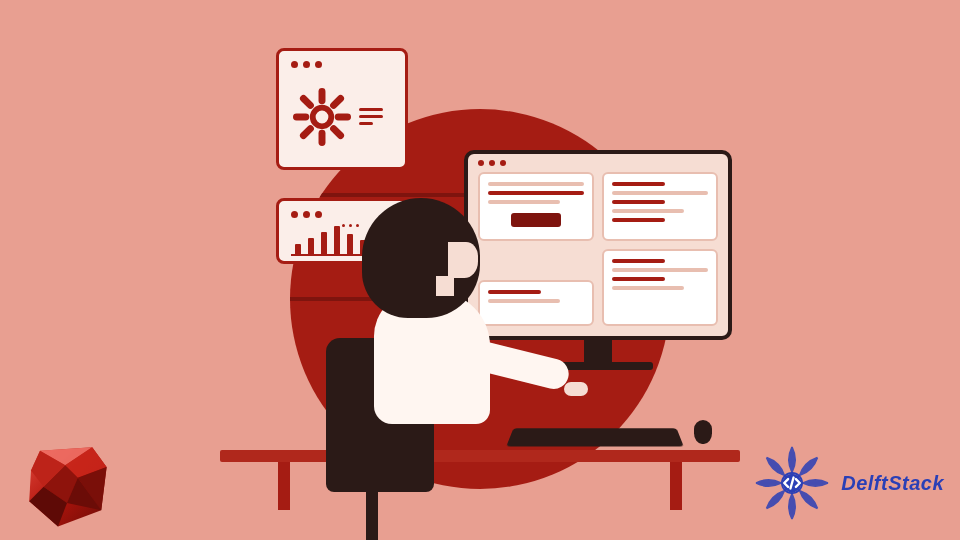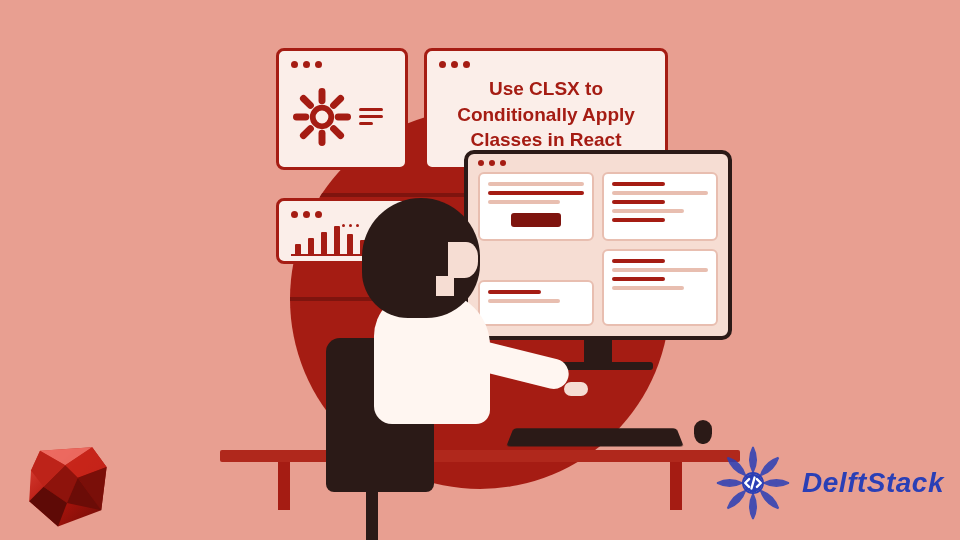--- a/index.html
+++ b/index.html
@@ -362,21 +362,21 @@
     display: flex;
     align-items: center;
     gap: 10px;
   }
   .mandala {
     width: 78px;
     height: 78px;
     color: #2a3fb6;
   }
   .delft-text {
-    font-size: 28px;
+    font-size: 20px;
     font-weight: 600;
     font-style: italic;
     color: #2a3fb6;
     letter-spacing: 0.5px;
   }
 </style>
 </head>
 <body>
 
 <div class="scene">
@@ -410,28 +410,20 @@
         </g>
       </svg>
       <div class="lines">
         <span></span>
           <span></span>
           <span style="width:60%"></span>
       </div>
     </div>
   </div>
 
-  <div class="floating-card title-card">
-    <div class="traffic">
-      <span></span>
-        <span></span>
-        <span></span>
-    </div>
-    <div class="title-text">Use CLSX to Conditionally Apply Classes in React</div>
-  </div>
 
   <div class="floating-card chart-card">
     <div class="traffic">
       <span></span>
         <span></span>
         <span></span>
     </div>
     <div class="chart" id="mini-chart">
       <div class="dots">
           <span></span>

